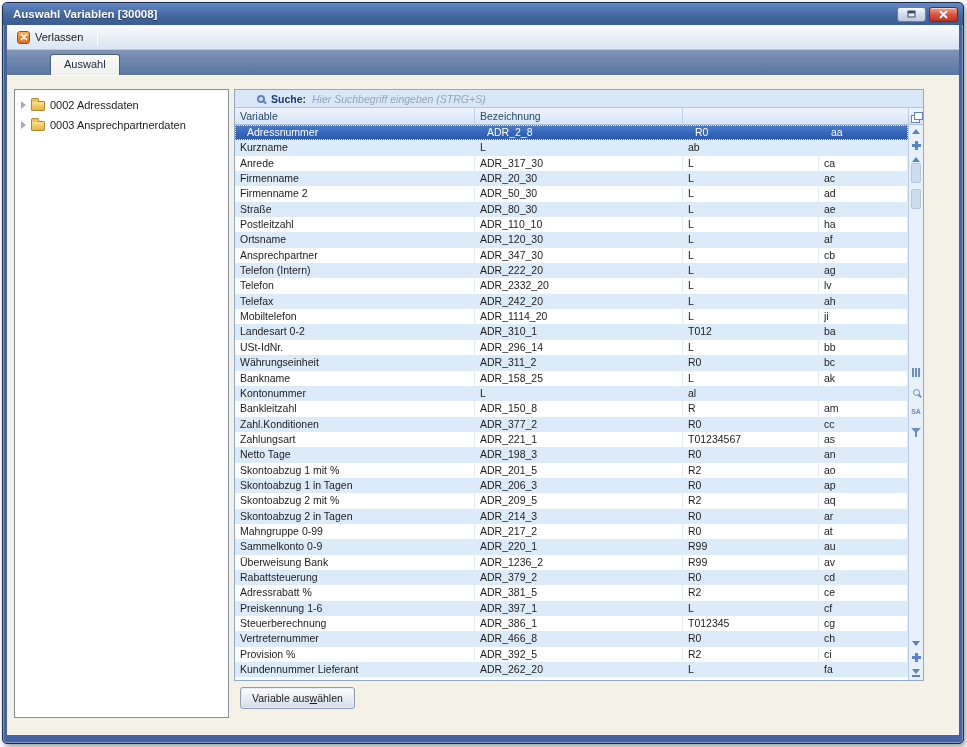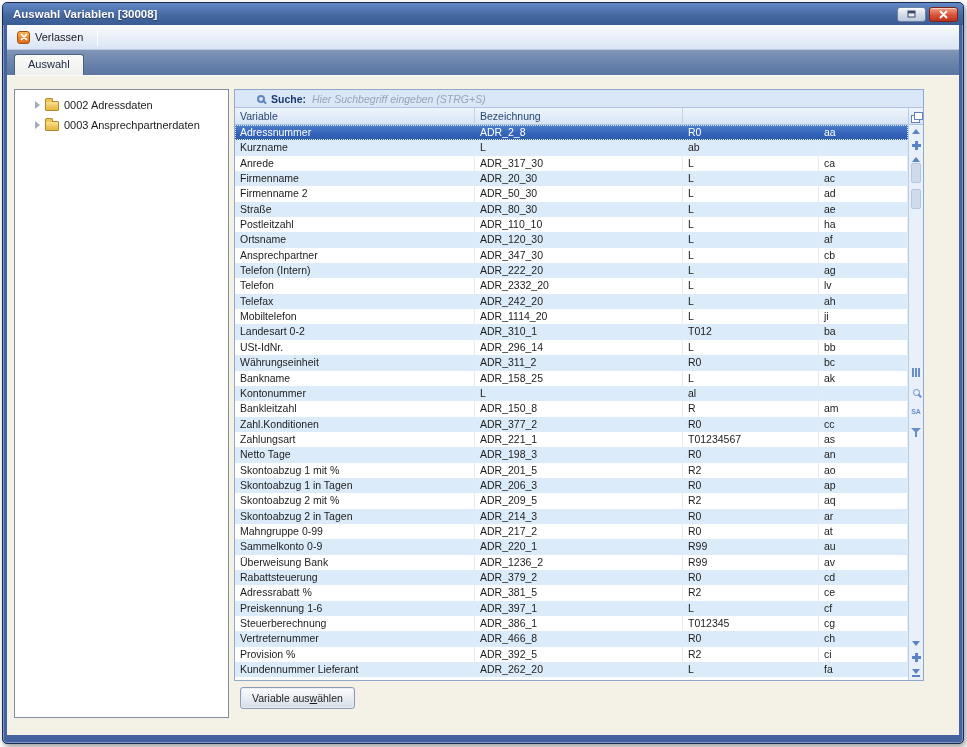--- a/index.html
+++ b/index.html
@@ -28,28 +28,28 @@
     border-bottom: 1px solid #b9c8de; display: flex; align-items: center; padding: 12px 6px; flex: 0 0 auto; }
   .tool-btn { display: flex; align-items: center; gap: 5px; padding: 2px 8px 2px 4px; font-size: 11px; color: #1a1a1a; border-radius: 2px; }
   .xsquare { width: 13px; height: 13px; border-radius: 3px; border: 1px solid #a2520f;
     background: linear-gradient(#f9b458, #ed8a33 50%, #e06a20); display: flex; align-items: center; justify-content: center; }
   .tool-sep { width: 1px; height: 18px; background: #aebed6; border-right: 1px solid #fff; margin-left: 6px; }
 
   .tabstrip { height: 25px; background: linear-gradient(#8096b7, #627da7 70%, #5c77a2);
     display: flex; align-items: flex-end; padding-left: 7px; flex: 0 0 auto; }
   .tab { height: 21px; padding: 3px 13px 0 13px; font-size: 11px; color: #17253f;
     background: linear-gradient(#fafaf7, #eef0ed); border: 1px solid #4d617f; border-bottom: none;
-    border-radius: 3px 3px 0 0; }
+    border-radius: 3px 3px 0 0; margin-left: 36px; }
 
   .main { flex: 1; position: relative; background: #f4f2e7; border-top: 1px solid #fcfbf5; }
 
   
   .tree-panel { position: absolute; left: 7px; top: 13px; width: 215px; height: 629px;
     background: #fff; border: 1px solid #848e9d; padding-top: 5px; }
-  .tree-item { display: flex; align-items: center; gap: 5px; height: 20px; padding-left: 20px; font-size: 11px; color: #1b1b1b; }
+  .tree-item { display: flex; align-items: center; gap: 5px; height: 20px; padding-left: 6px; font-size: 11px; color: #1b1b1b; }
   .expander { width: 0; height: 0; border-top: 4px solid transparent; border-bottom: 4px solid transparent; border-left: 5px solid #a3adb9; }
   .folder { width: 14px; height: 10px; background: linear-gradient(#fbe190, #efc35a 60%, #e8b844);
     border: 1px solid #b08a2e; border-radius: 1px; position: relative; margin-top: 2px; }
   .folder::before { content: ""; position: absolute; left: -1px; top: -4px; width: 6px; height: 3px;
     background: #efc35a; border: 1px solid #b08a2e; border-bottom: none; border-radius: 2px 2px 0 0; }
 
   
   .grid { position: absolute; left: 227px; top: 13px; width: 690px; height: 592px;
     border: 1px solid #8fa8cc; background: #fff; display: flex; flex-direction: column; }
   .search-bar { height: 18px; background: #d9e7f8; border-bottom: 1px solid #aec4e0;
@@ -68,21 +68,21 @@
     background: linear-gradient(#eef4fc, #d8e5f6); border-bottom: 1px solid #aec2de; }
   .th { font-size: 10.5px; padding: 2px 0 0 5px; color: #27476f; border-right: 1px solid #bfd1e8; overflow: hidden; white-space: nowrap; }
   .th.dim { color: #8b9cb5; font-style: italic; margin-top: 21px; }
   .tbody { flex: 1; overflow: hidden; }
 
   .trow { display: grid; grid-template-columns: 240px 208px 136px 89px; height: 15.35px; background: #fff; }
   .trow.alt { background: #dcebfa; }
   .trow.sel { background: linear-gradient(#4d7ecb, #3263b8 60%, #2e5cae); outline: 1px dotted #dfe8f5; outline-offset: -1px; }
   .tcell { font-size: 10.5px; line-height: 15px; padding-left: 5px; color: #1c1c1c;
     border-right: 1px solid #e2ecf8; overflow: hidden; white-space: nowrap; }
-  .trow.sel .tcell { color: #fff; border-right-color: transparent; }
+  .trow.sel .tcell { color: #fff; border-right-color: transparent; margin-left: 7px; }
 
   
   .grid-strip { width: 15px; background: #e8f0fa; border-left: 1px solid #b9cce4; display: flex; flex-direction: column; }
   .strip-corner { height: 17px; background: linear-gradient(#eef4fc, #d8e5f6); border-bottom: 1px solid #aec2de;
     display: flex; align-items: center; justify-content: center; }
   .layers { position: relative; width: 10px; height: 9px; }
   .layers::before, .layers::after { content: ""; position: absolute; width: 7px; height: 6px; background: #fdfdfe; border: 1px solid #5f82b8; }
   .layers::before { left: 0; top: 3px; }
   .layers::after { left: 3px; top: 0; }
   .strip-body { flex: 1; position: relative; }

